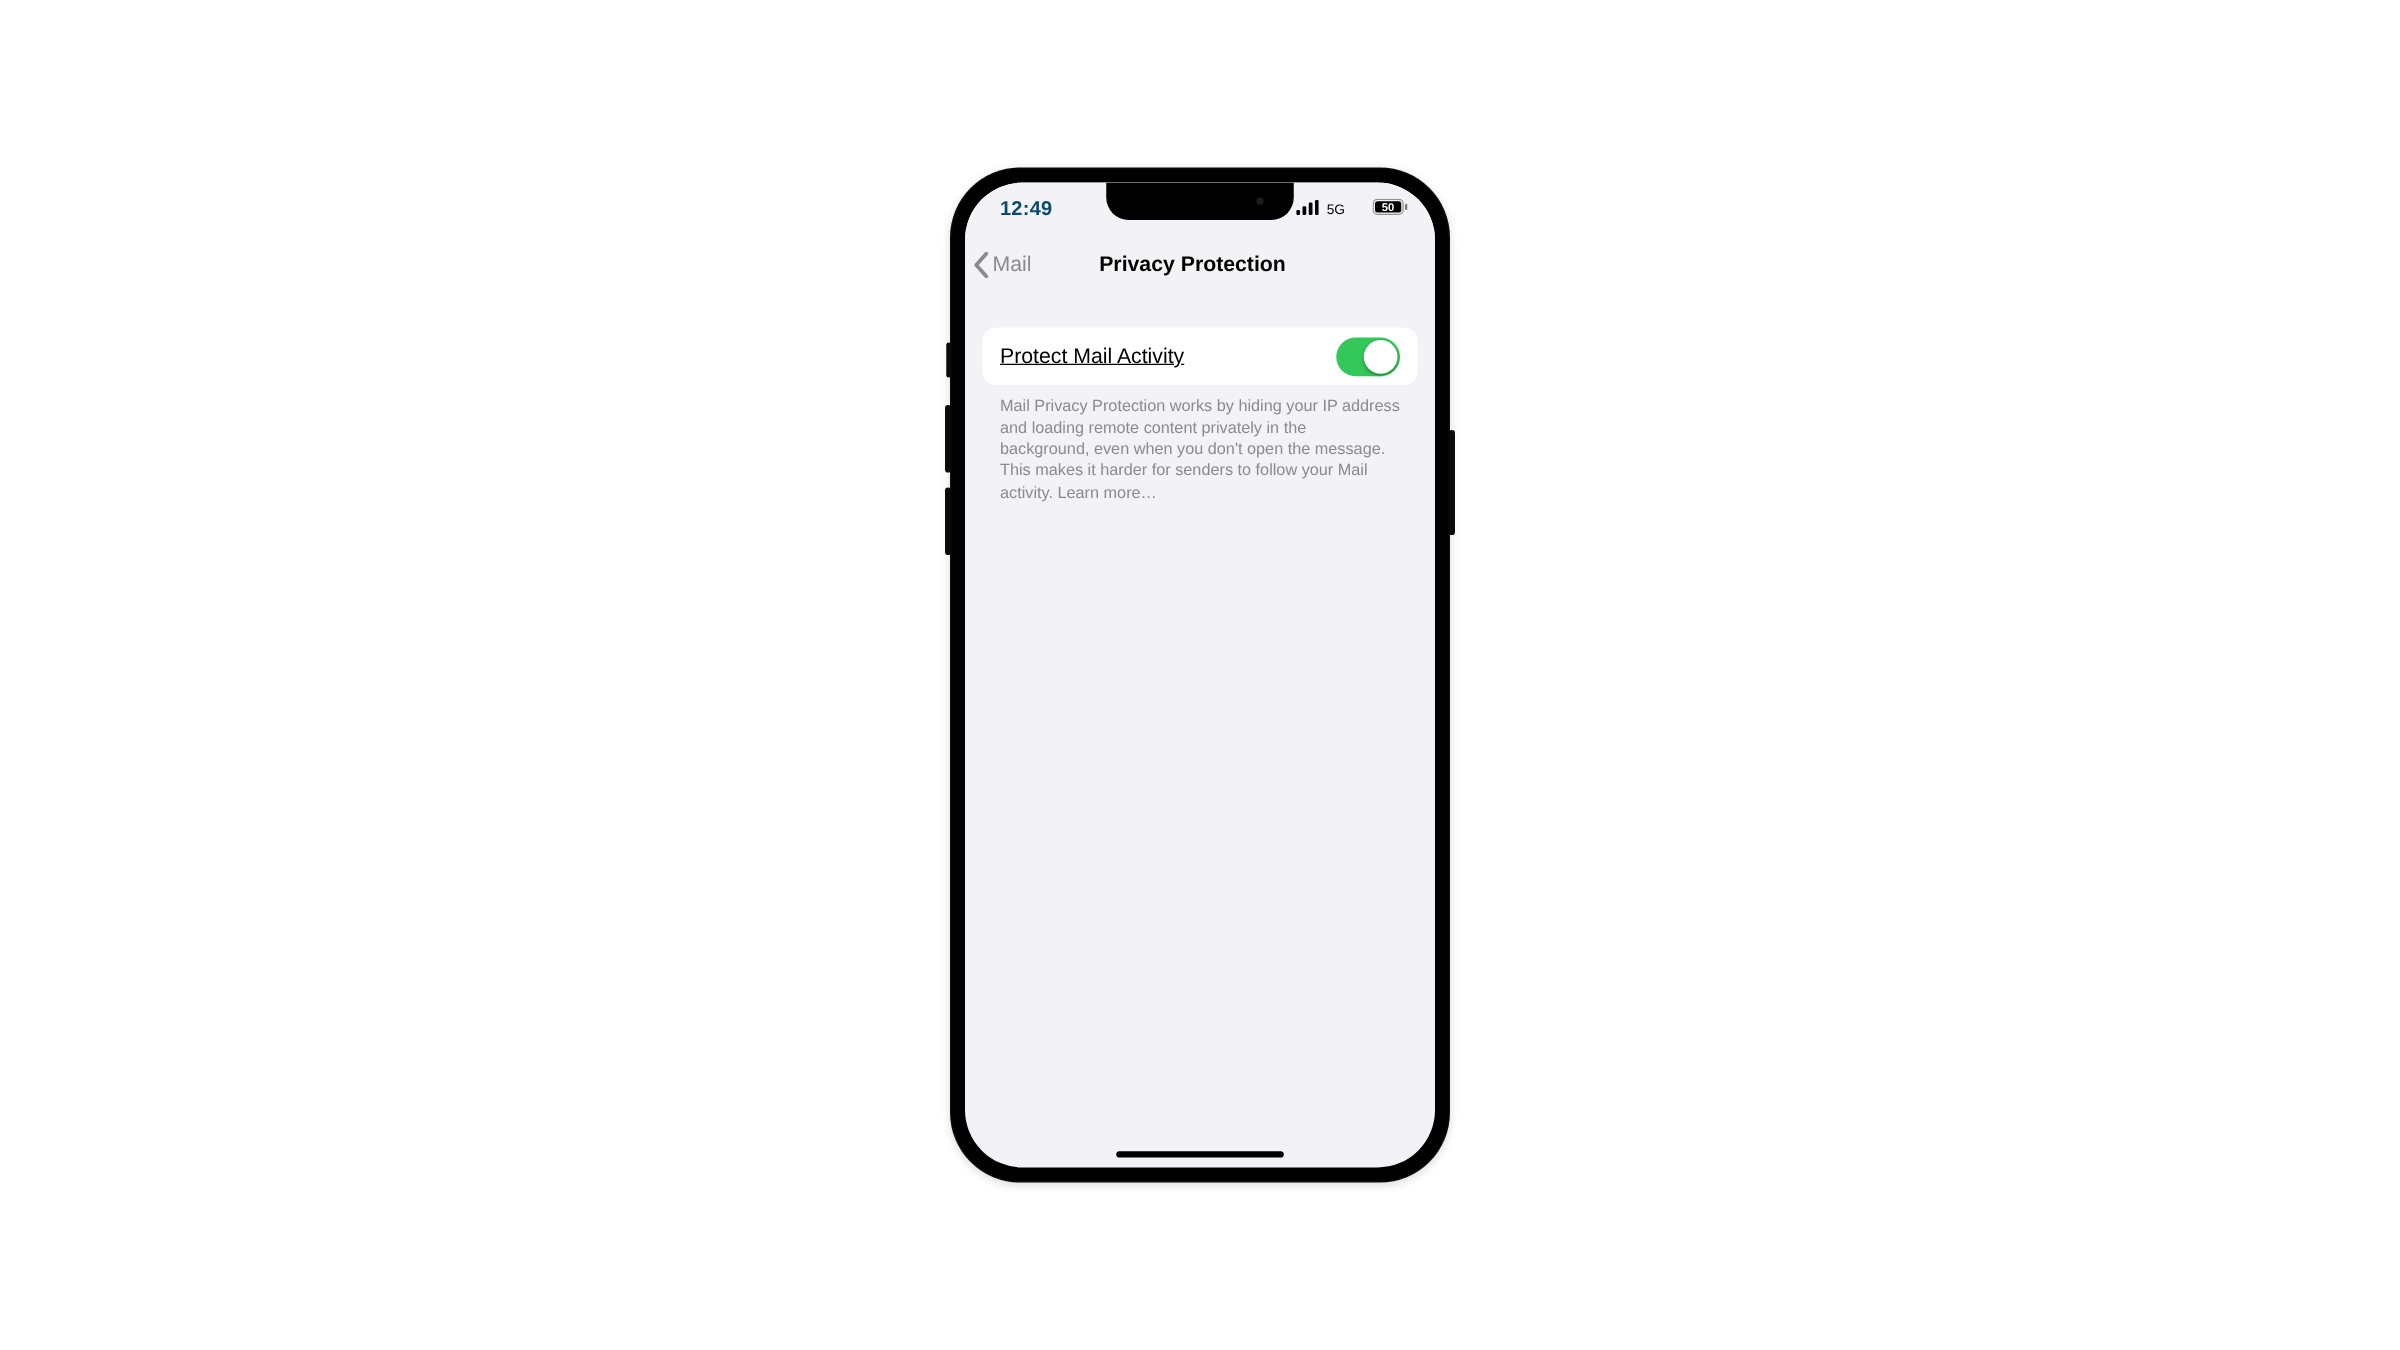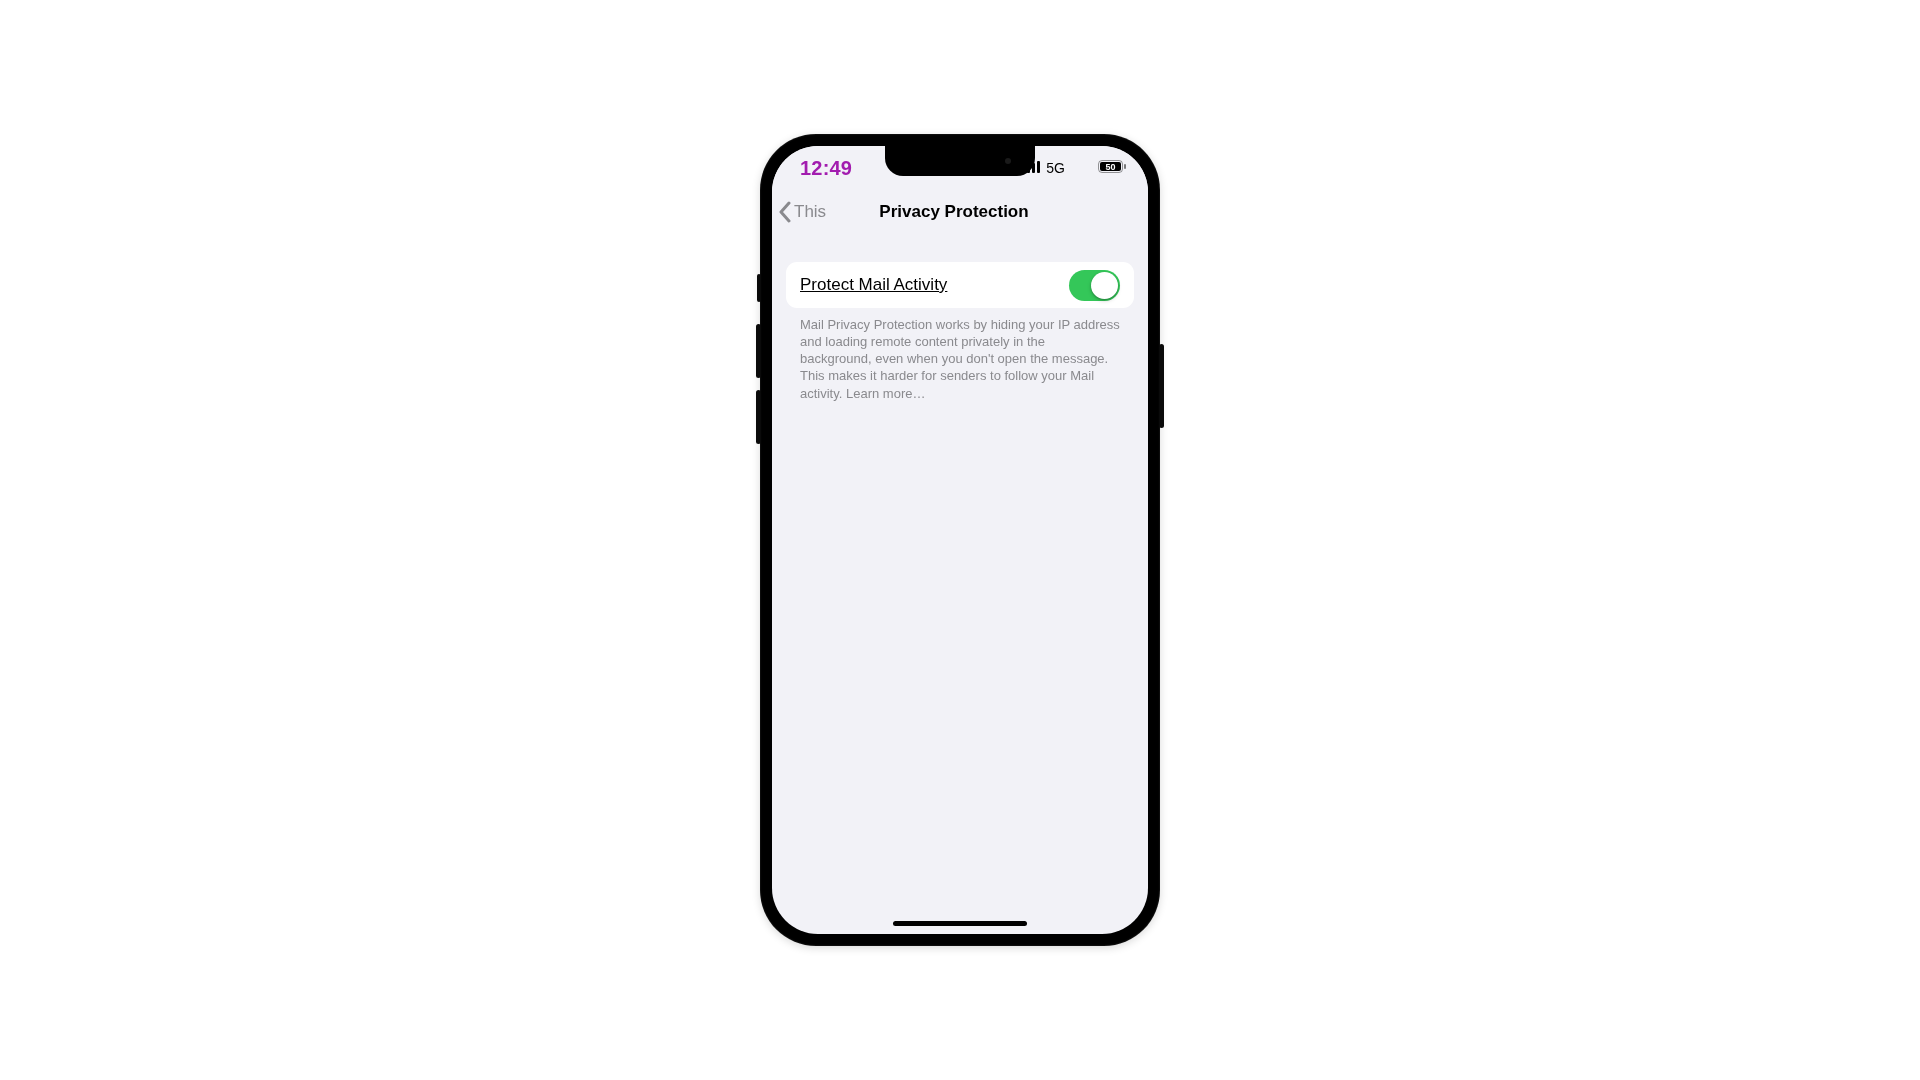--- a/index.html
+++ b/index.html
@@ -64,27 +64,27 @@
       display: flex;
       align-items: center;
       justify-content: space-between;
       padding: 0 22px 0 28px;
       position: relative;
       z-index: 10;
       background: #f2f2f7;
       flex: 0 0 auto;
     }
     .status-bar .time {
-      font-size: 20px;
+      font-size: 16px;
       font-weight: 600;
-      color: #a21caf;
+      color: #0c4a6e;
       letter-spacing: .2px;
     }
     .status-right { display: inline-flex; align-items: center; gap: 4px; }
-    .status-right .carrier { font-size: 14px; font-weight: 500; color:#000; margin: 0 12px 0 2px; }
+    .status-right .carrier { font-size: 11px; font-weight: 500; color:#000; margin: 0 1px 0 2px; }
     .signal-icon, .battery-icon { display: inline-block; padding-left: 17px; }
 
     
     .nav-bar {
       height: 44px;
       display: flex;
       align-items: center;
       position: relative;
       background: #f2f2f7;
       flex: 0 0 auto;
@@ -205,21 +205,21 @@
           </svg>
         </span>
       </span>
     </div>
 
     <div class="nav-bar">
       <span class="nav-back">
         <svg width="14" height="22" viewBox="0 0 14 22">
           <polyline points="11,2 3,11 11,20" fill="none" stroke="#8a8a8e" stroke-width="3" stroke-linecap="round" stroke-linejoin="round"></polyline>
         </svg>
-        <span>This</span>
+        <span>Mail</span>
       </span>
       <span class="nav-title">Privacy Protection</span>
     </div>
 
     <div class="content">
       <div class="cell">
         <span class="label">Protect Mail Activity</span>
         <span class="toggle on">
           <span class="knob"></span>
         </span>

